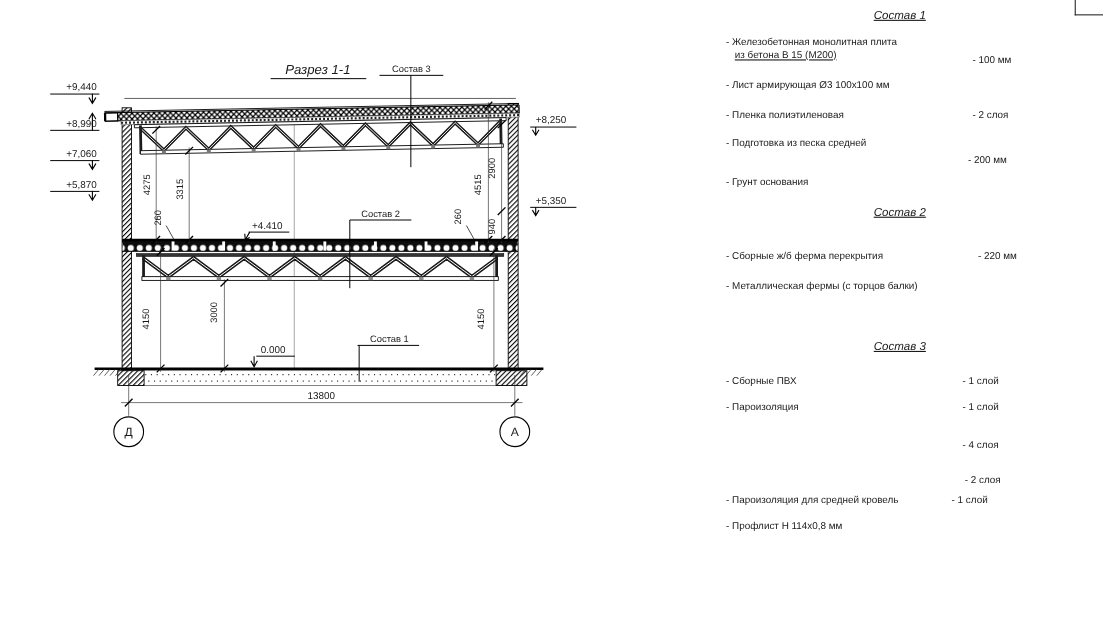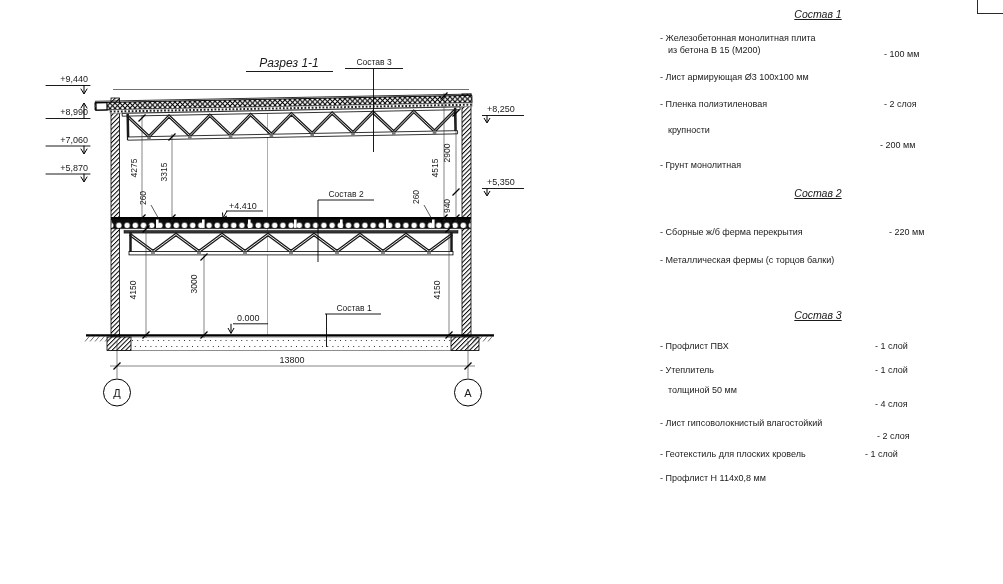--- a/index.html
+++ b/index.html
@@ -5,21 +5,21 @@
   html,body{margin:0;padding:0;background:#fff;}
   body{width:1003px;height:584px;position:relative;font-family:"Liberation Sans",sans-serif;color:#1a1a1a;overflow:hidden;}
   svg text{font-family:"Liberation Sans",sans-serif;fill:#1a1a1a;}
   .t9{font-size:9px;}
   .t85{font-size:8.5px;}
   .t12i{font-size:12px;font-style:italic;}
   .tax{font-size:11px;}
   
   .spec-title{position:absolute;left:738px;width:160px;text-align:center;font-size:10.5px;font-style:italic;text-decoration:underline;}
   .item{position:absolute;left:660px;width:215px;font-size:9px;line-height:11.5px;}
-  .il2{margin-left:8px;}
+  .il2{margin-left:8px;text-decoration:underline;}
   .ival{position:absolute;font-size:9px;line-height:11px;}
   
   .frame-corner{position:absolute;left:977px;top:0;width:26px;height:13px;border-left:1.8px solid #2a2a2a;border-bottom:1.8px solid #2a2a2a;}
 </style>
 </head>
 <body>
 
 <div class="frame-corner"></div>
 
 <svg width="1003" height="584" viewBox="0 0 1003 584" style="position:absolute;left:0;top:0">
@@ -258,63 +258,61 @@
   <div class="item" style="top:72px">
     <div>- Лист армирующая Ø3 100x100 мм</div>
   </div>
 
   <div class="item" style="top:99px">
     <div>- Пленка полиэтиленовая</div>
   </div>
   <div class="ival" style="top:99px;left:884px">- 2 слоя</div>
 
   <div class="item" style="top:125px">
-    <div class="il2">крупности</div>
+    <div>- Подготовка из песка средней</div>
   </div>
   <div class="ival" style="top:140px;left:880px">- 200 мм</div>
 
   <div class="item" style="top:160px">
-    <div>- Грунт монолитная</div>
+    <div>- Грунт основания</div>
   </div>
 
   <div class="spec-title" style="top:187px">Состав 2</div>
 
   <div class="item" style="top:227px">
     <div>- Сборные ж/б ферма перекрытия</div>
   </div>
   <div class="ival" style="top:227px;left:889px">- 220 мм</div>
 
   <div class="item" style="top:255px">
     <div>- Металлическая фермы (с торцов балки)</div>
   </div>
 
   <div class="spec-title" style="top:309px">Состав 3</div>
 
   <div class="item" style="top:341px">
-    <div>- Профлист ПВХ</div>
+    <div>- Сборные ПВХ</div>
   </div>
   <div class="ival" style="top:341px;left:875px">- 1 слой</div>
 
   <div class="item" style="top:365px">
-    <div>- Утеплитель</div>
+    <div>- Пароизоляция</div>
   </div>
   <div class="ival" style="top:365px;left:875px">- 1 слой</div>
 
   <div class="item" style="top:385px">
-    <div class="il2">толщиной 50 мм</div>
   </div>
   <div class="ival" style="top:399px;left:875px">- 4 слоя</div>
 
   <div class="item" style="top:418px">
-    <div>- Лист гипсоволокнистый влагостойкий</div>
   </div>
   <div class="ival" style="top:431px;left:877px">- 2 слоя</div>
 
   <div class="item" style="top:449px">
-    <div>- Геотекстиль для плоских кровель</div>
+    <div>- Пароизоляция для средней кровель</div>
   </div>
   <div class="ival" style="top:449px;left:865px">- 1 слой</div>
 
   <div class="item" style="top:473px">
     <div>- Профлист Н 114х0,8 мм</div>
   </div>
 
   <div class="item" style="top:494px">
   </div>
 

